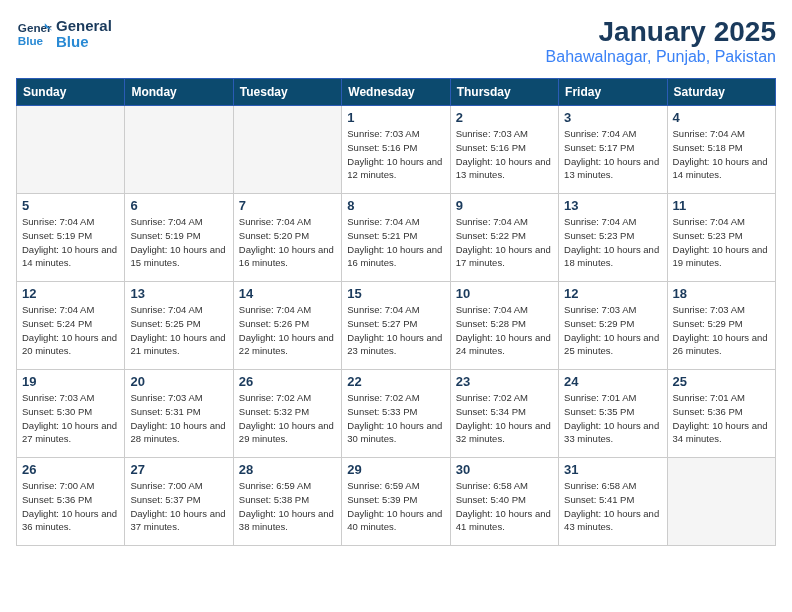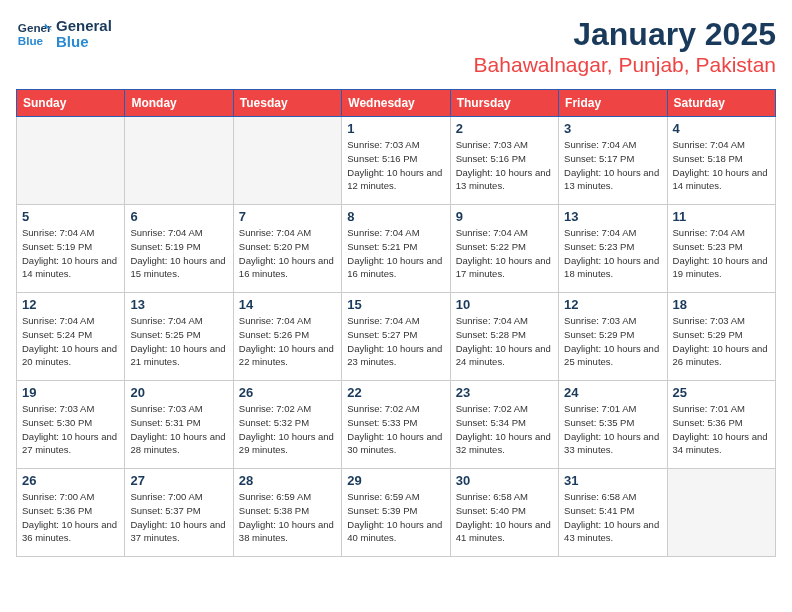--- a/index.html
+++ b/index.html
@@ -22,35 +22,35 @@
     }
     .logo-icon {
       width: 36px;
       height: 36px;
       margin-right: 4px;
     }
     .title-section {
       text-align: right;
     }
     .calendar-title {
-      font-size: 32px;
+      font-size: 28px;
       font-weight: bold;
       color: #1a3a5c;
     }
     .calendar-subtitle {
-      font-size: 21px;
-      color: #ef4444;
+      font-size: 16px;
+      color: #3b82f6;
     }
     table {
       width: 100%;
       border-collapse: collapse;
       table-layout: fixed;
     }
     th {
-      background-color: #ef4444;
+      background-color: #0c4a6e;
       color: white;
       text-align: left;
       padding: 6px 6px;
       font-size: 12px;
       border: 1px solid #2a5bb5;
     }
     td {
       border: 1px solid #ccc;
       vertical-align: top;
       padding: 4px 5px;

